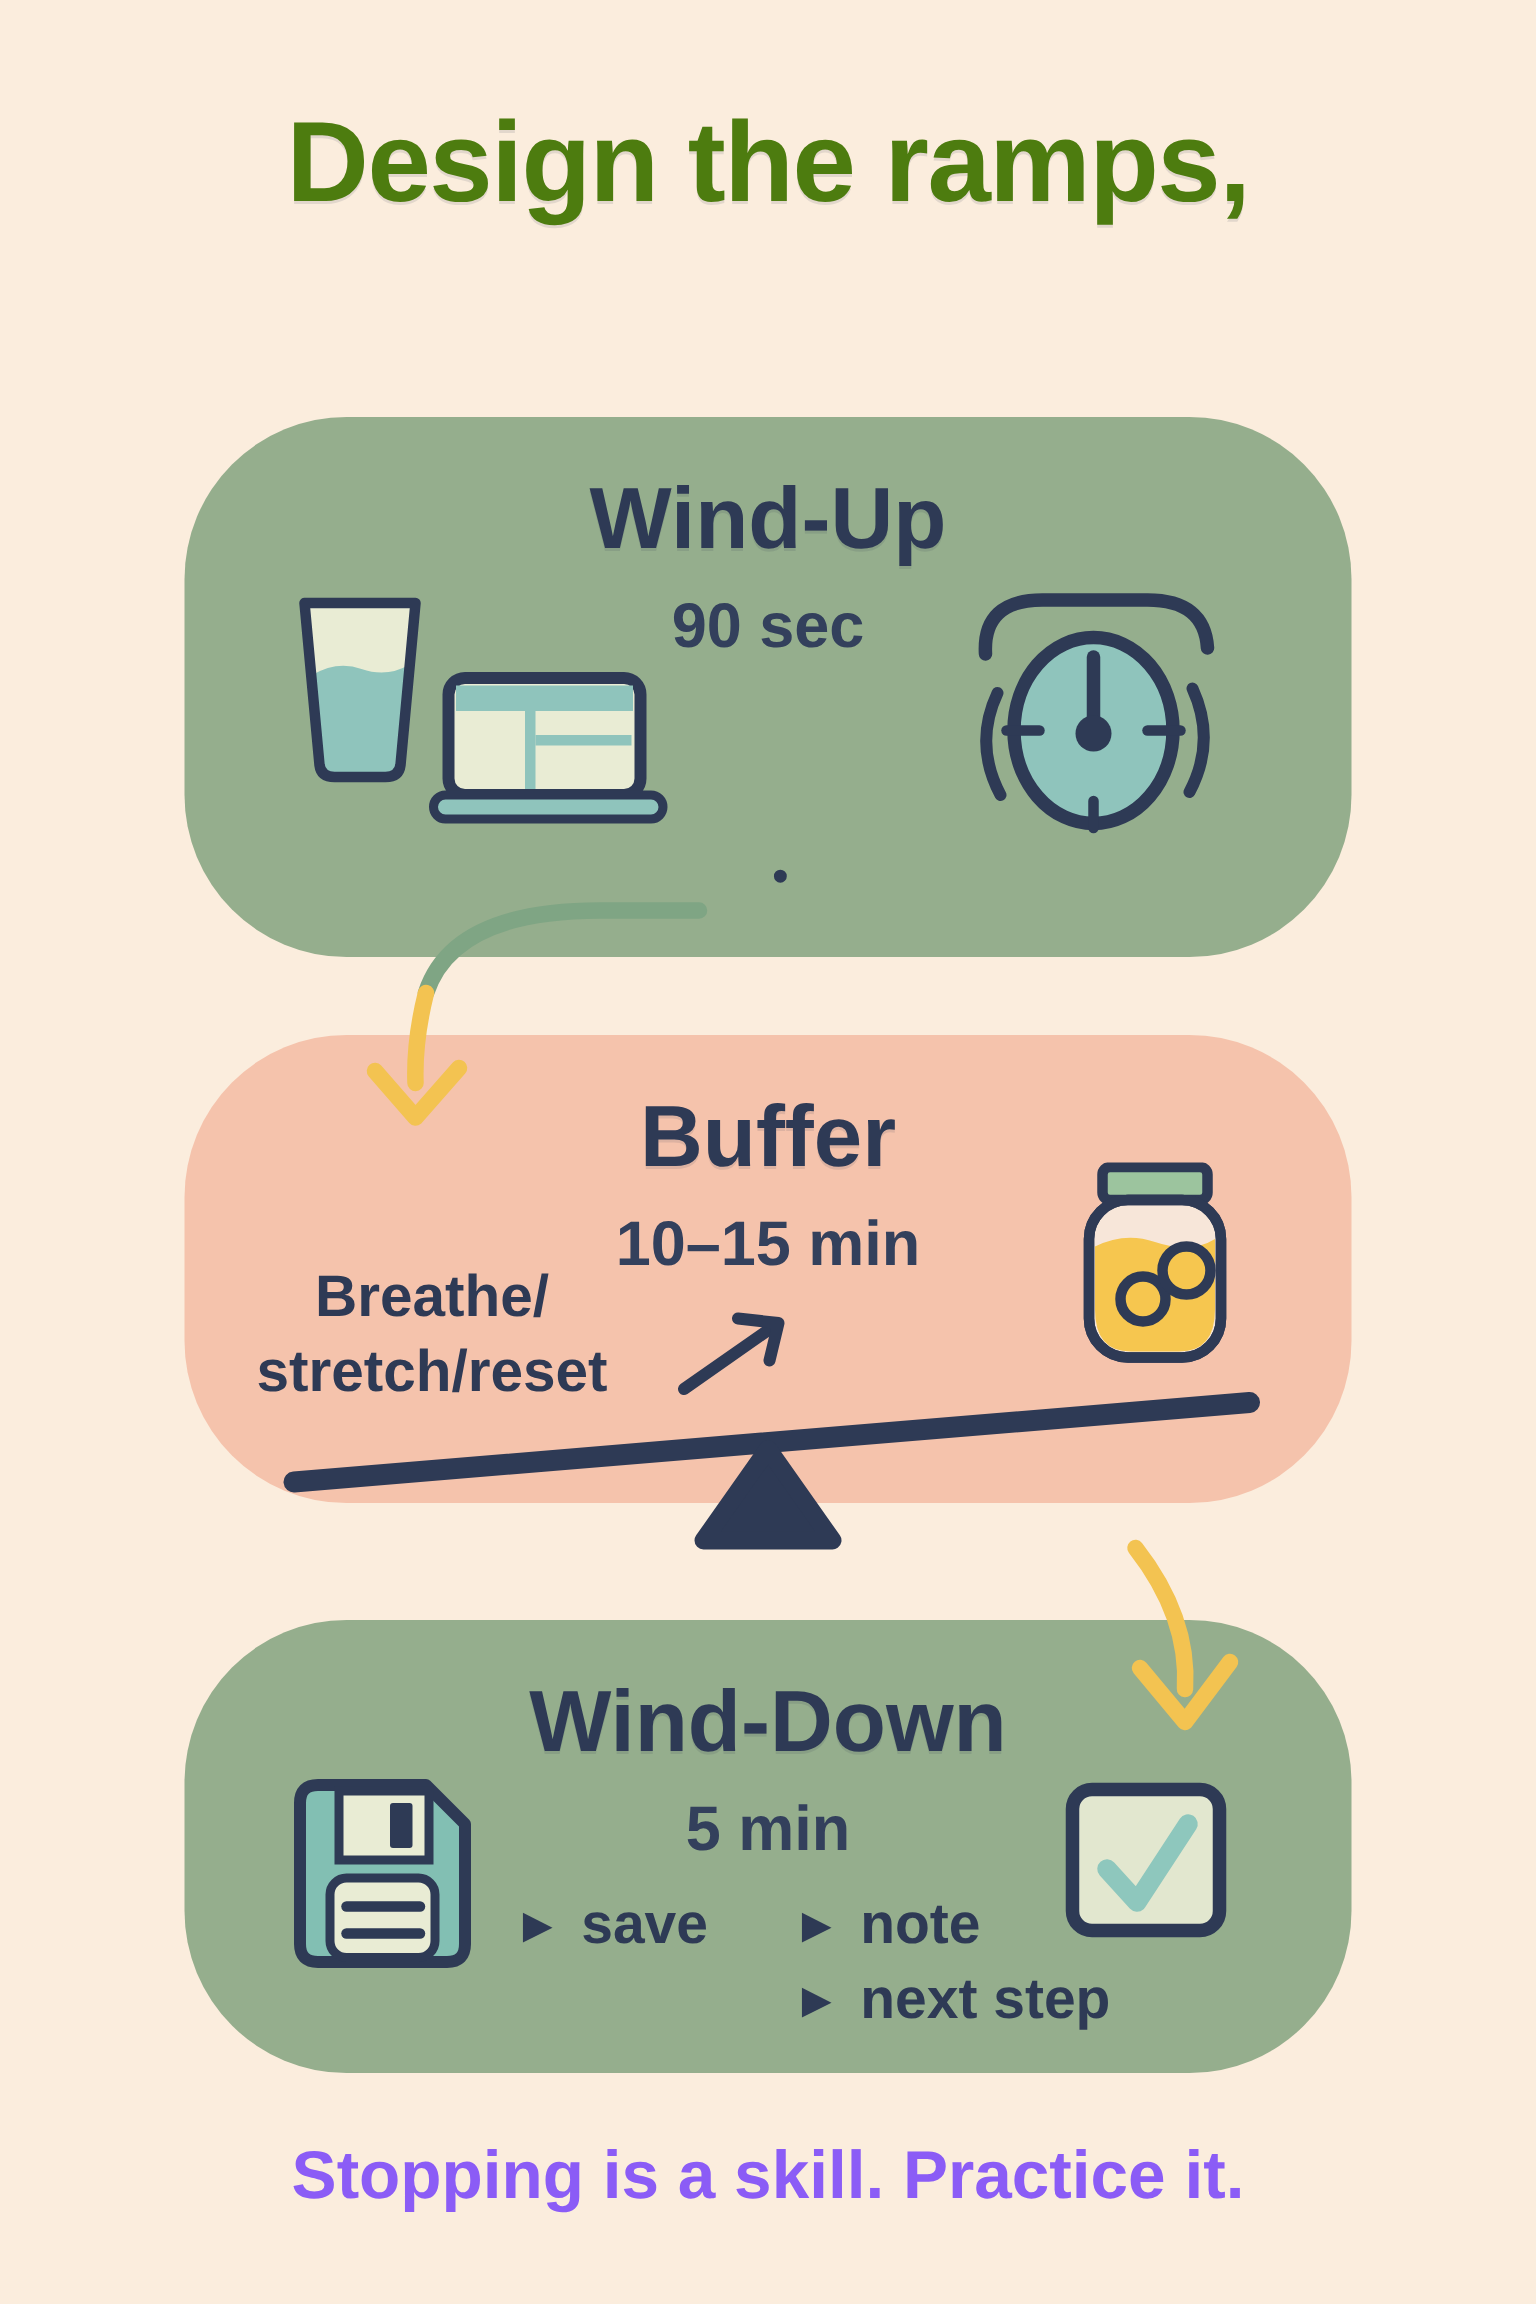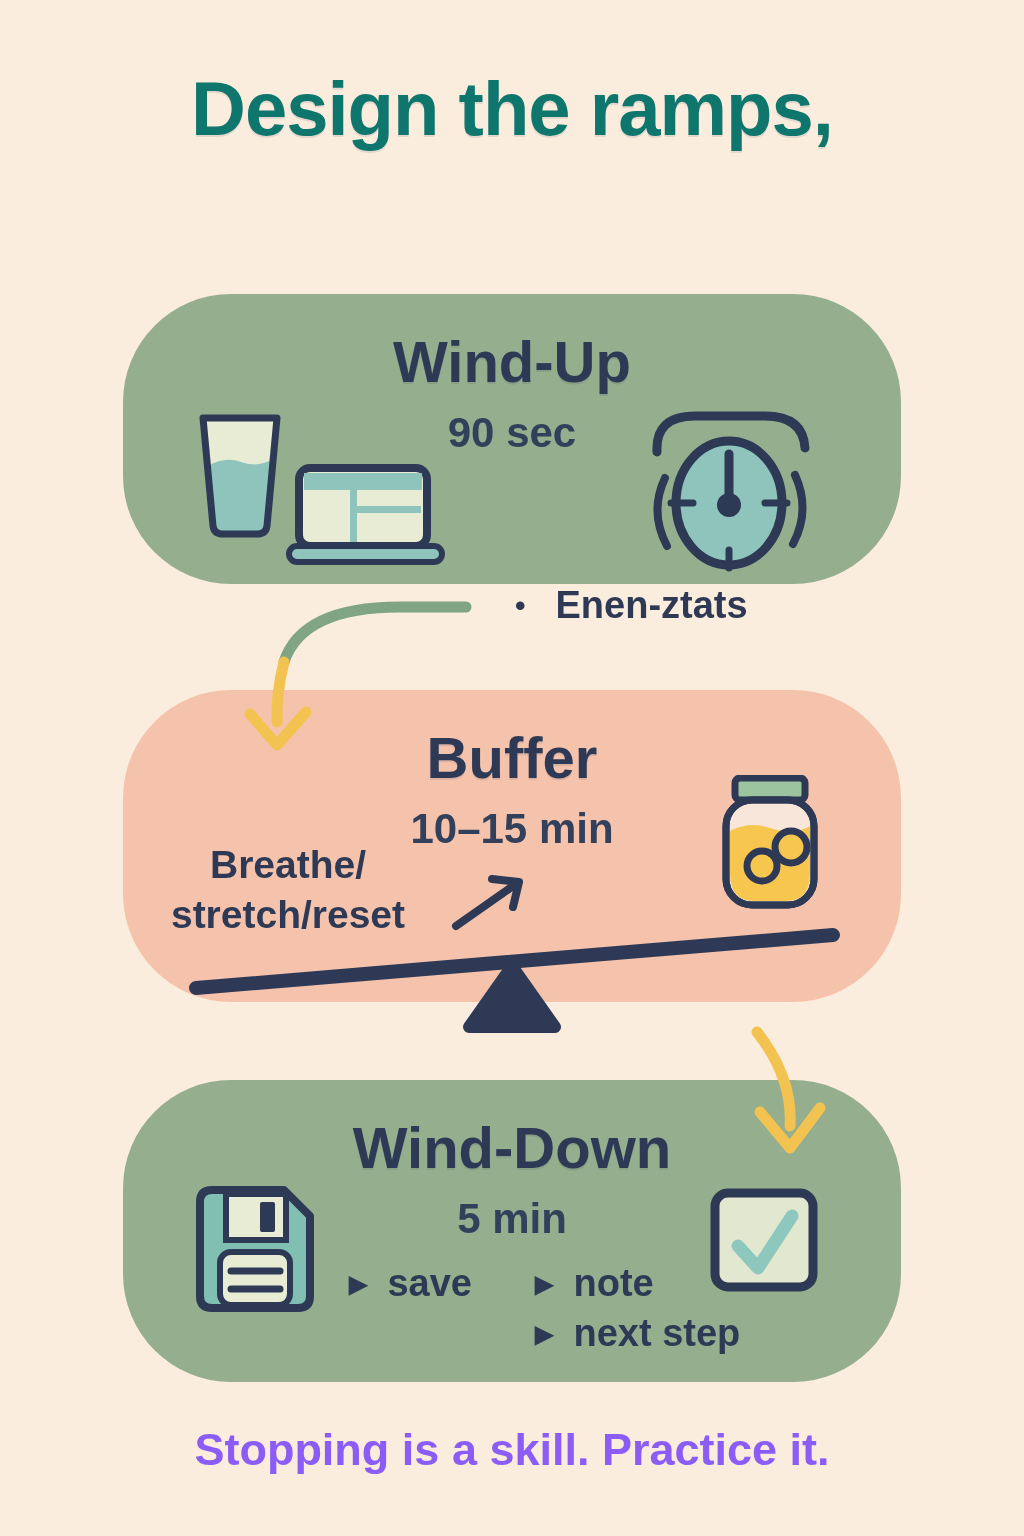--- a/index.html
+++ b/index.html
@@ -2,26 +2,26 @@
 <html><head>
 <meta charset="utf-8">
 <style>
   html,body{margin:0;padding:0;background:#fbeddd;}
   .canvas{
     position:relative;width:1024px;height:1536px;overflow:hidden;
     background:#fbeddd;font-family:"Liberation Sans",sans-serif;color:#2e3a55;
   }
   .page-title{
     position:absolute;left:0;right:0;top:66px;margin:0;text-align:center;
-    font-size:76px;line-height:1.13;font-weight:700;color:#0f766e;letter-spacing:-1px;
+    font-size:76px;line-height:1.13;font-weight:700;color:#4d7c0f;letter-spacing:-1px;
     text-shadow:0 2px 0 rgba(46,58,85,0.12);
   }
   .page-title span{display:block;}
   .card{position:absolute;left:123px;width:778px;border-radius:108px;}
-  .card-windup{top:294px;height:290px;background:#95ae8d;}
+  .card-windup{top:278px;height:360px;background:#95ae8d;}
   .card-buffer{top:690px;height:312px;background:#f5c3ac;}
   .card-winddown{top:1080px;height:302px;background:#95ae8d;}
   .card h2{
     margin:34px 0 0 0;text-align:center;font-size:58px;font-weight:700;color:#2e3a55;
     text-shadow:0 2px 0 rgba(46,58,85,0.12);
   }
   .duration{margin-top:14px;text-align:center;font-size:42px;font-weight:700;color:#33405c;}
   .icon{position:absolute;}
   .glass-icon{left:72px;top:118px;}
   .laptop-icon{left:160px;top:170px;}
@@ -87,21 +87,20 @@
       <ellipse cx="84" cy="101" rx="53" ry="62" fill="#8fc4bc" stroke="#2e3a55" stroke-width="9"></ellipse>
       <line x1="84" y1="52" x2="84" y2="100" stroke="#2e3a55" stroke-width="9" stroke-linecap="round"></line>
       <circle cx="84" cy="103" r="12" fill="#2e3a55"></circle>
       <line x1="26" y1="101" x2="48" y2="101" stroke="#2e3a55" stroke-width="7" stroke-linecap="round"></line>
       <line x1="120" y1="101" x2="142" y2="101" stroke="#2e3a55" stroke-width="7" stroke-linecap="round"></line>
       <line x1="84" y1="148" x2="84" y2="166" stroke="#2e3a55" stroke-width="7" stroke-linecap="round"></line>
     </svg>
 
     <div class="windup-bullet">
       <span class="dot">•</span>
-      <span>Enen-ztats</span>
     </div>
   </section>
 
   <section class="card card-buffer">
     <h2>Buffer</h2>
     <div class="duration">10–15 min</div>
 
     <div class="buffer-note">
       <span>Breathe/</span>
       <span>stretch/reset</span>

